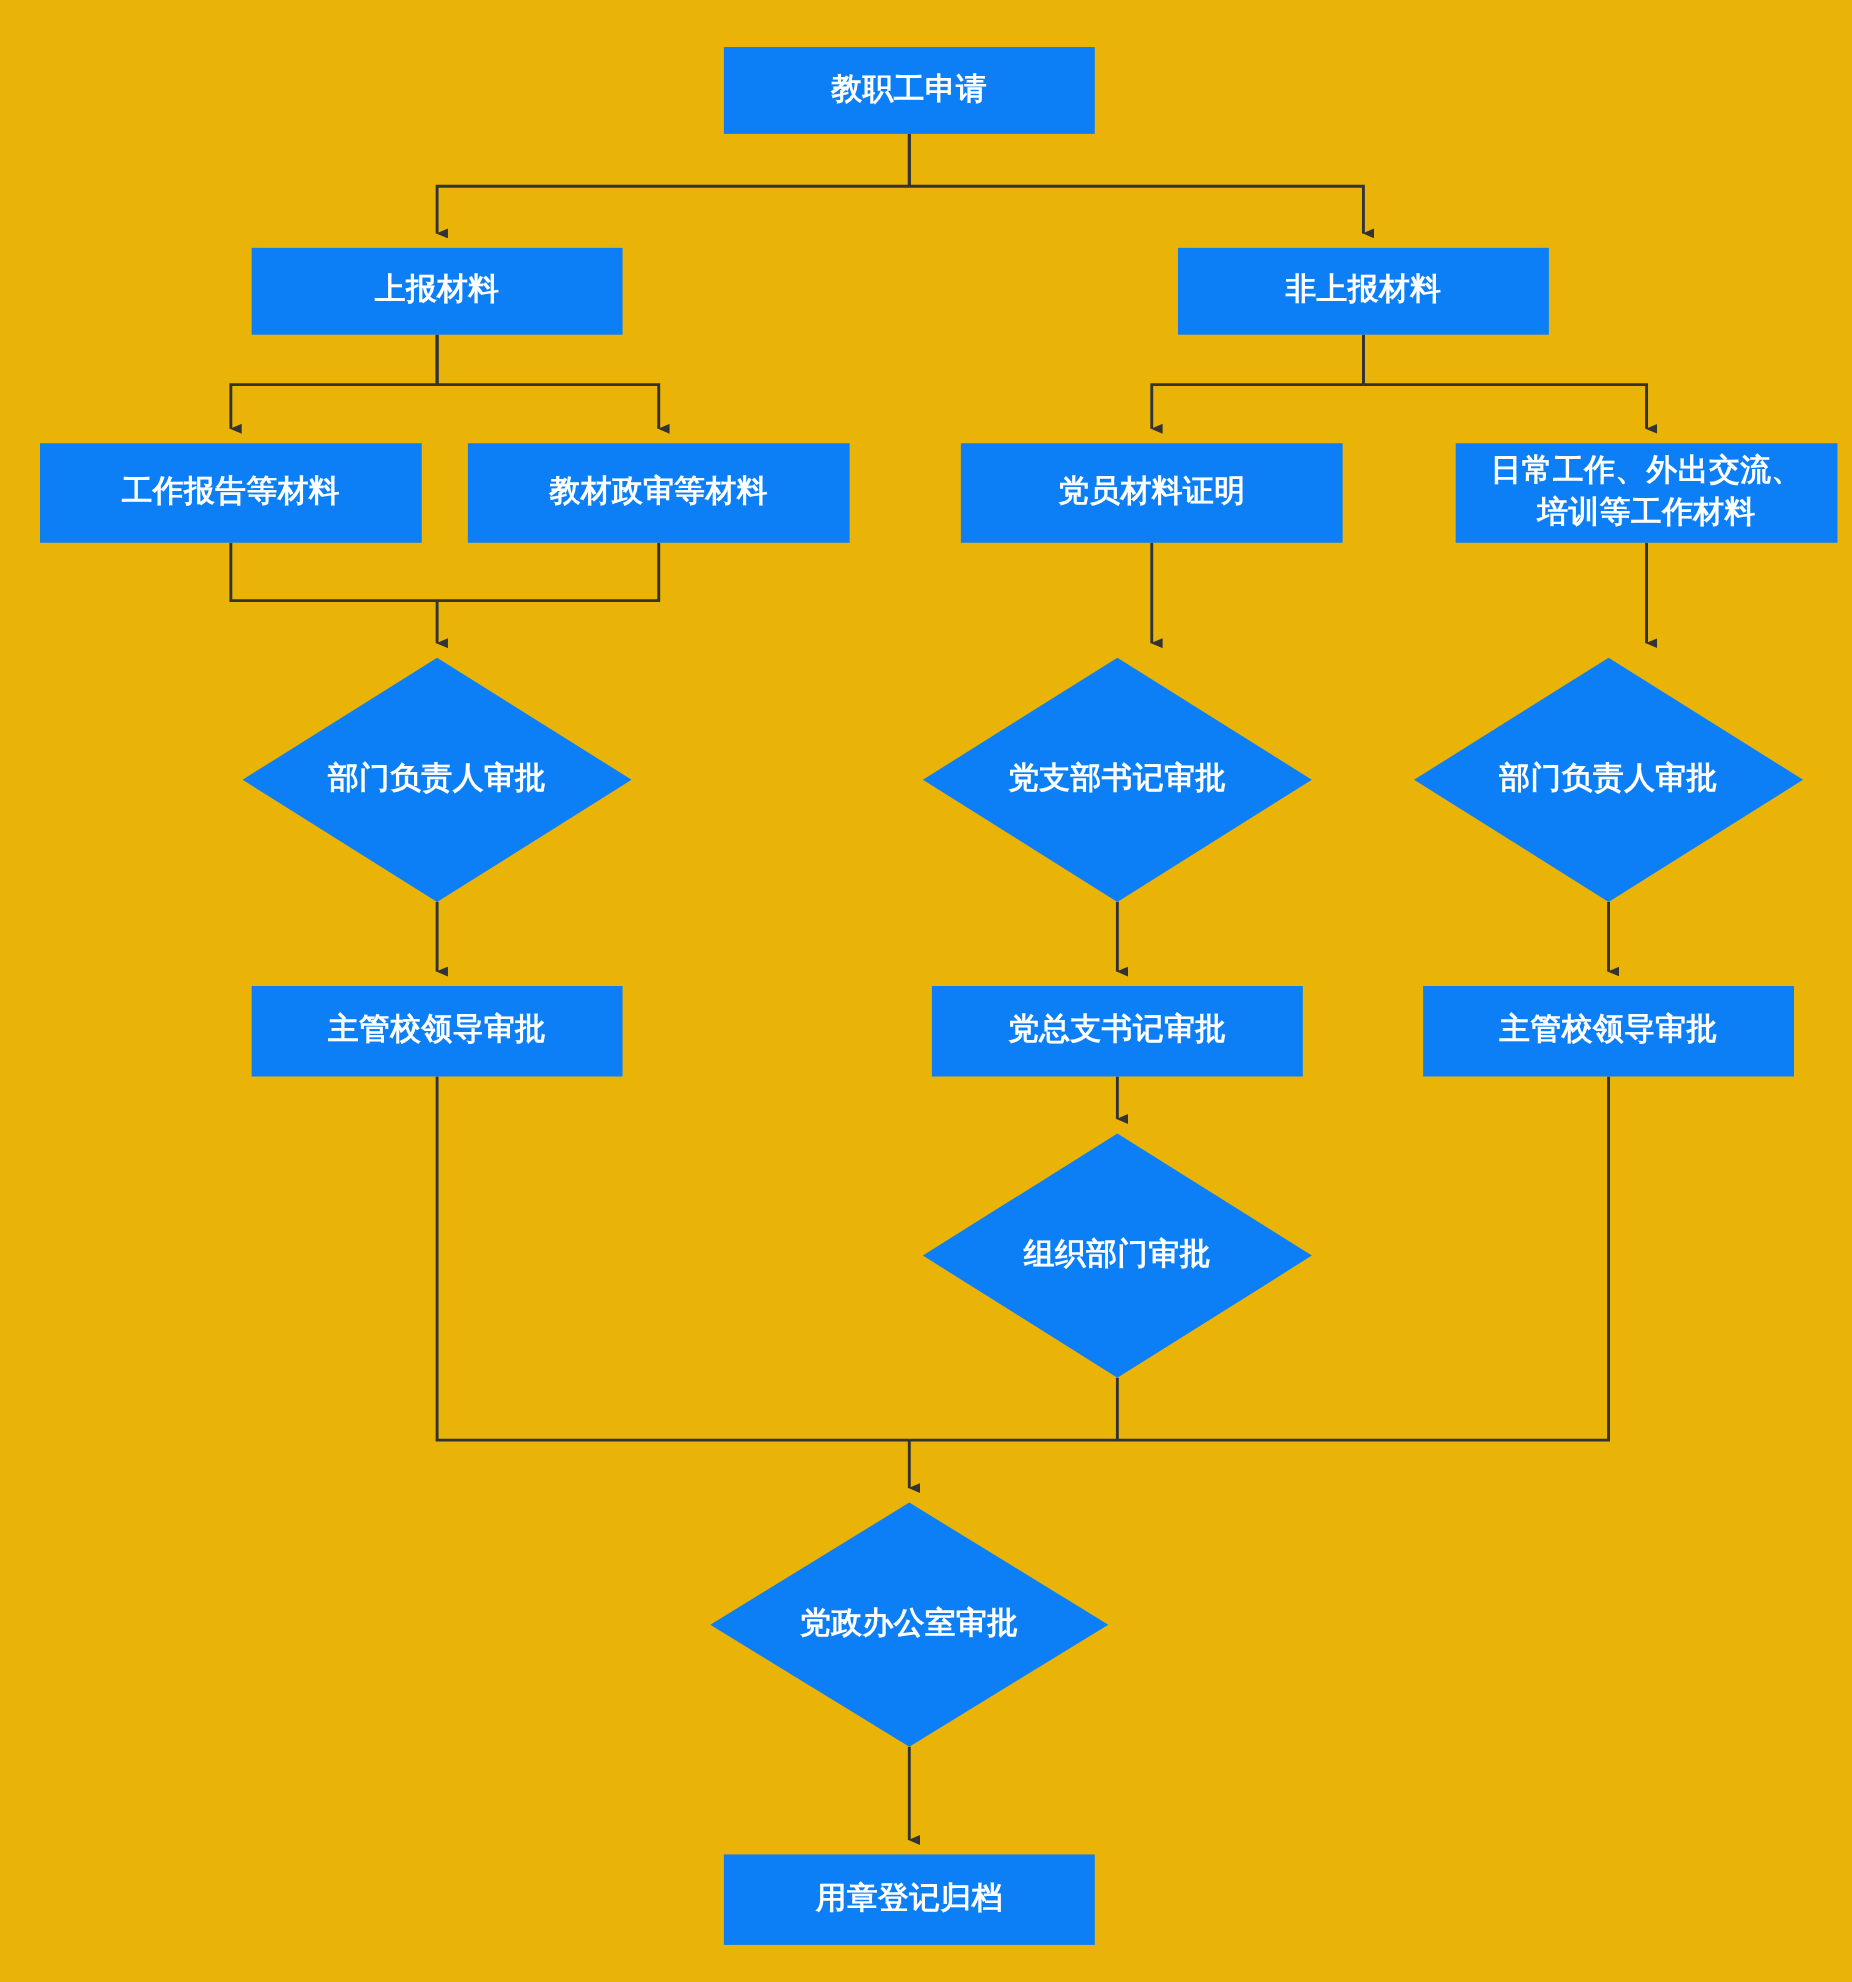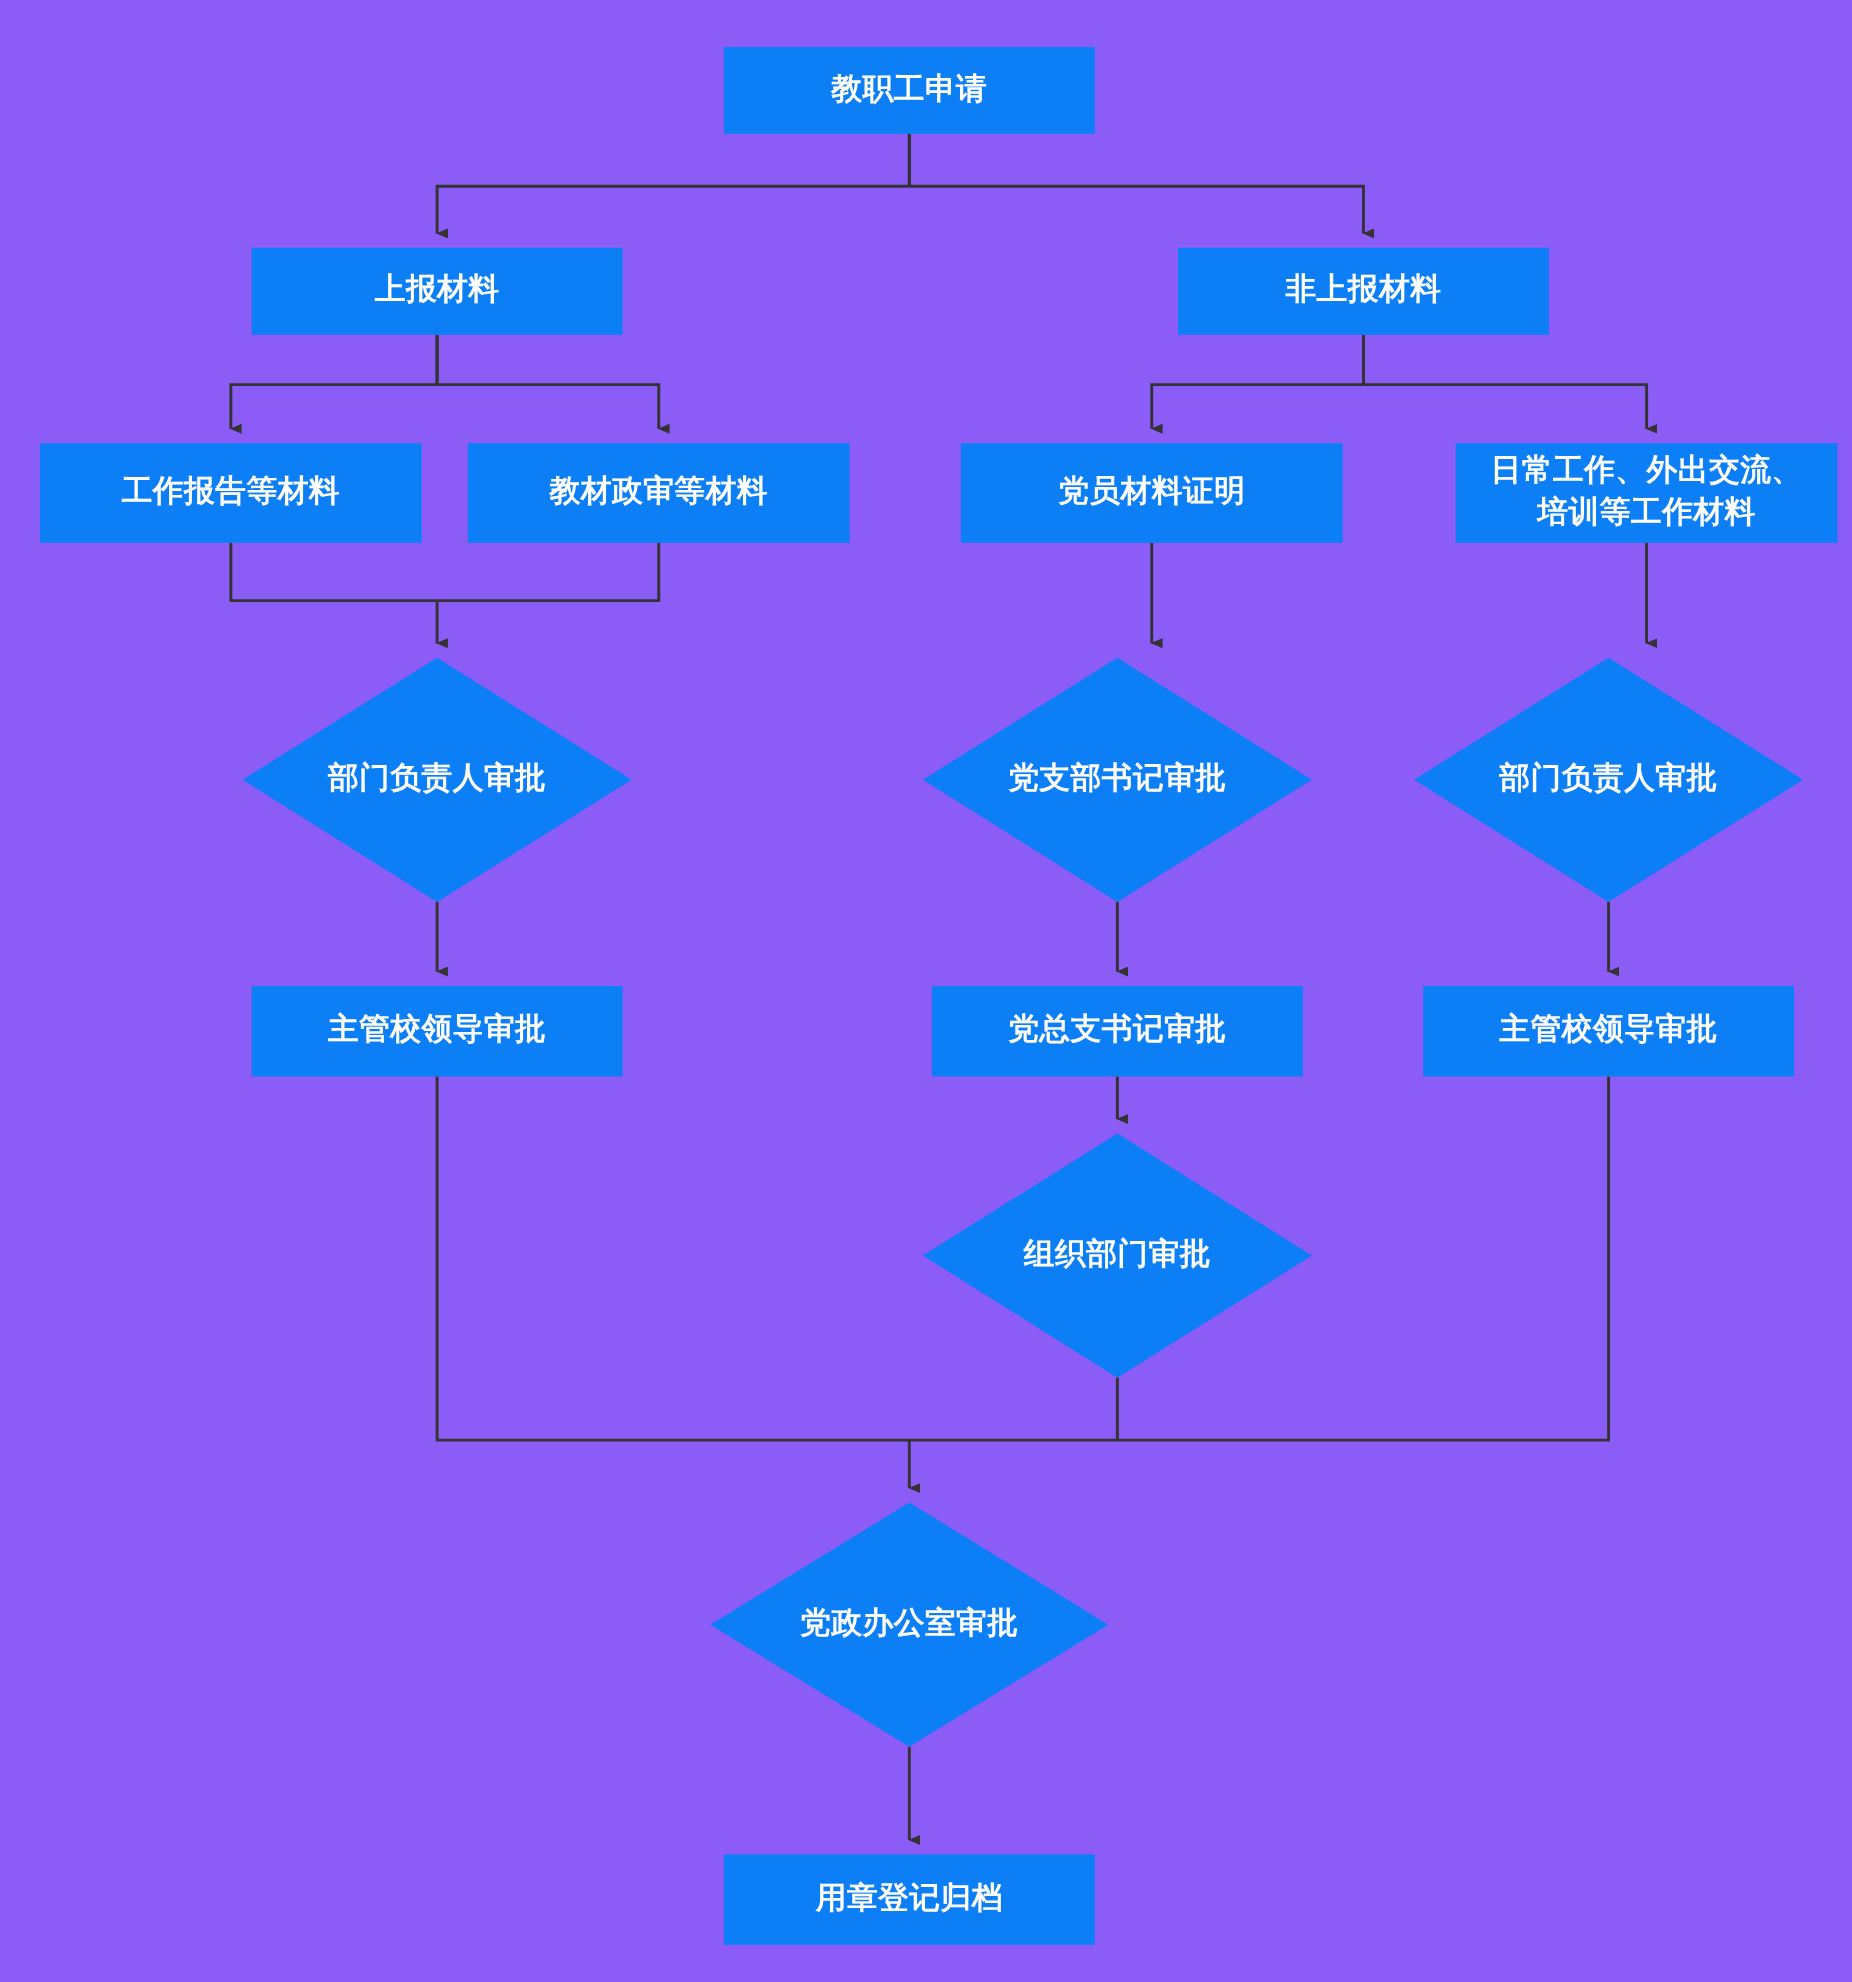--- a/index.html
+++ b/index.html
@@ -4,21 +4,21 @@
 <style>
   html, body {
     margin: 0;
     padding: 0;
     background: #ffffff;
   }
   #canvas-wrap {
     position: relative;
     width: 1853px;
     height: 1982px;
-    background: #8b5cf6;
+    background: #eab308;
     overflow: hidden;
     font-family: "Liberation Sans", "DejaVu Sans", sans-serif;
   }
   svg#flow {
     position: absolute;
     left: 0;
     top: 0;
     width: 1853px;
     height: 1982px;
     display: block;

